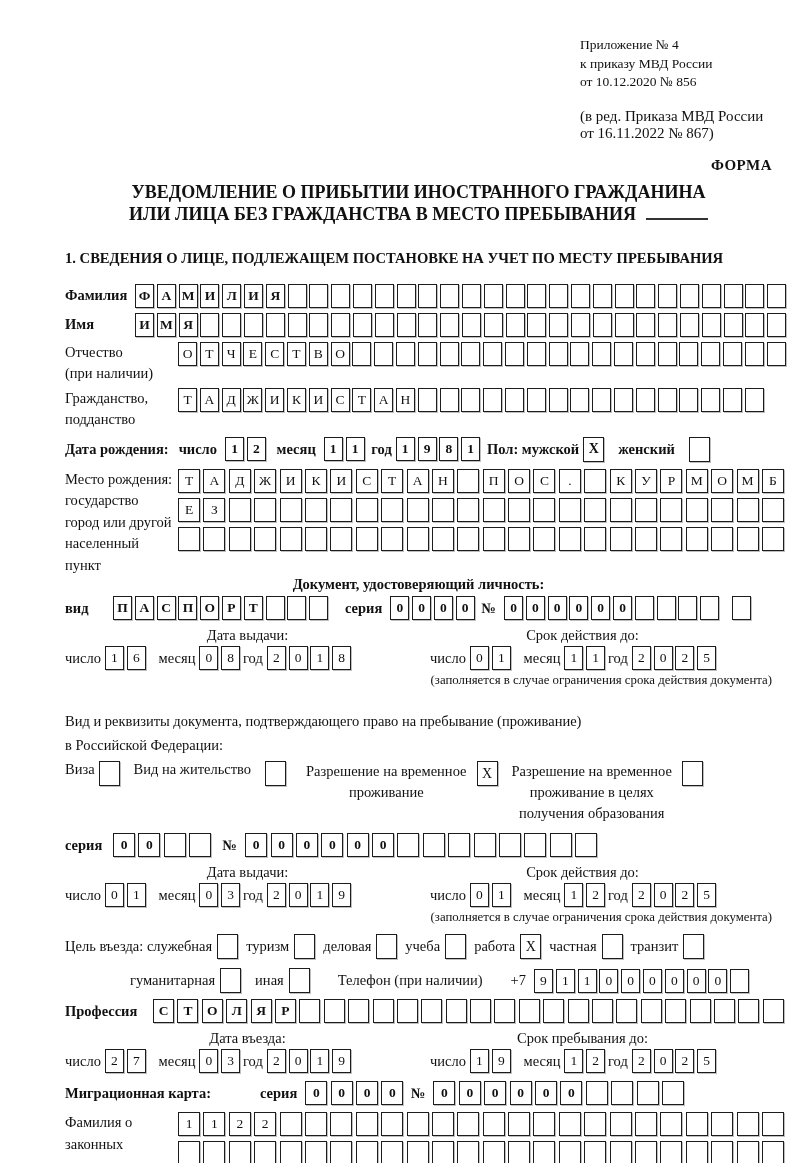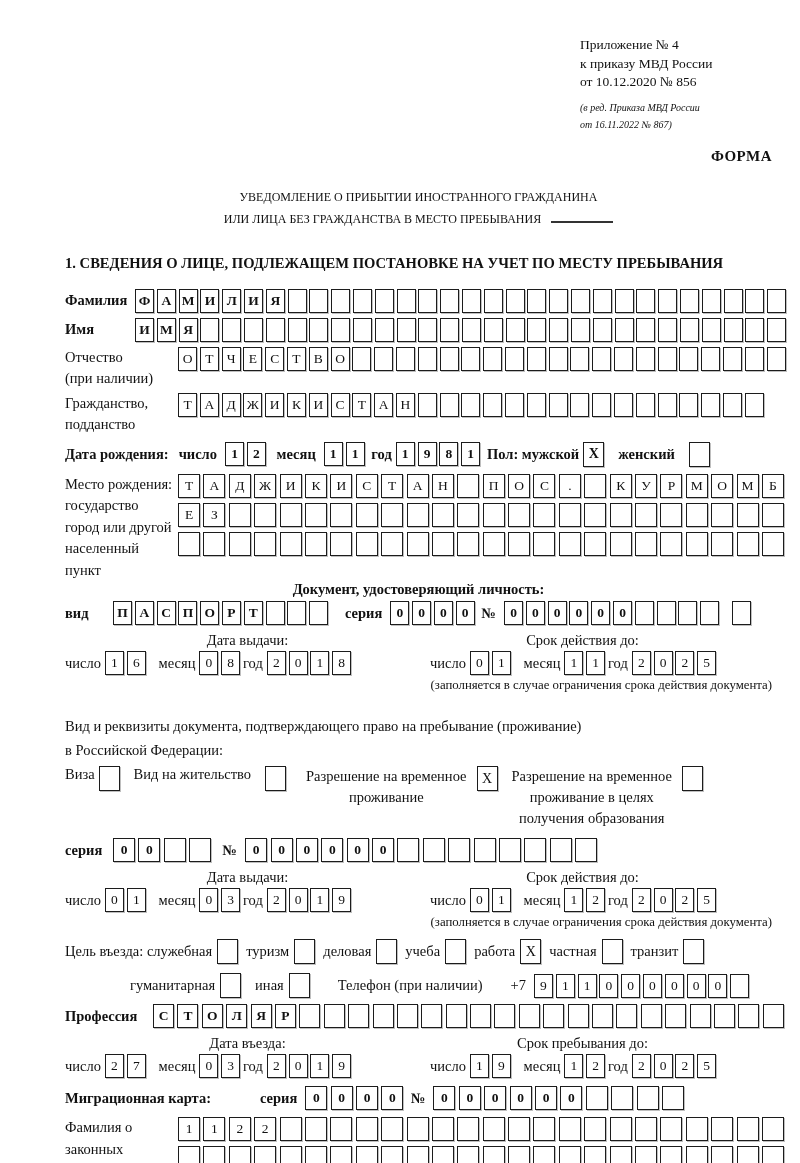--- a/index.html
+++ b/index.html
@@ -8,25 +8,25 @@
     width: 800px; height: 1163px;
     background: #ffffff;
     color: #111;
     font-family: "Liberation Serif", "DejaVu Serif", serif;
     overflow: hidden;
   }
   .content { padding: 36px 28px 0 65px; width: 800px; }
 
   
   .annex { margin-left: 515px; font-size: 13.5px; line-height: 18.5px; }
-  .annex .edit { font-size: 10px; line-height: 17px; margin-top: 7px; font-style: italic; }
+  .annex .edit { font-size: 15px; line-height: 17px; margin-top: 16px; }
   .forma { text-align: right; font-weight: bold; font-size: 15px; margin-top: 15px; letter-spacing: .5px; }
 
   
-  .title { text-align: center; font-weight: normal; font-size: 12px; line-height: 22px; margin-top: 21px; }
+  .title { text-align: center; font-weight: bold; font-size: 18px; line-height: 22px; margin-top: 7px; }
   .blankline { display: inline-block; width: 62px; border-bottom: 2px solid #333; margin-left: 10px; }
 
   .section-heading { font-weight: bold; font-size: 14.6px; margin-top: 25px; }
 
   
   .frow { display: flex; align-items: center; margin-top: 5px; font-weight: bold; }
   .frow-top { display: flex; align-items: flex-start; margin-top: 5px; }
   .flabel { font-size: 14.5px; flex: none; }
   .lblock { flex: none; font-size: 14.5px; line-height: 21.5px; }
 

